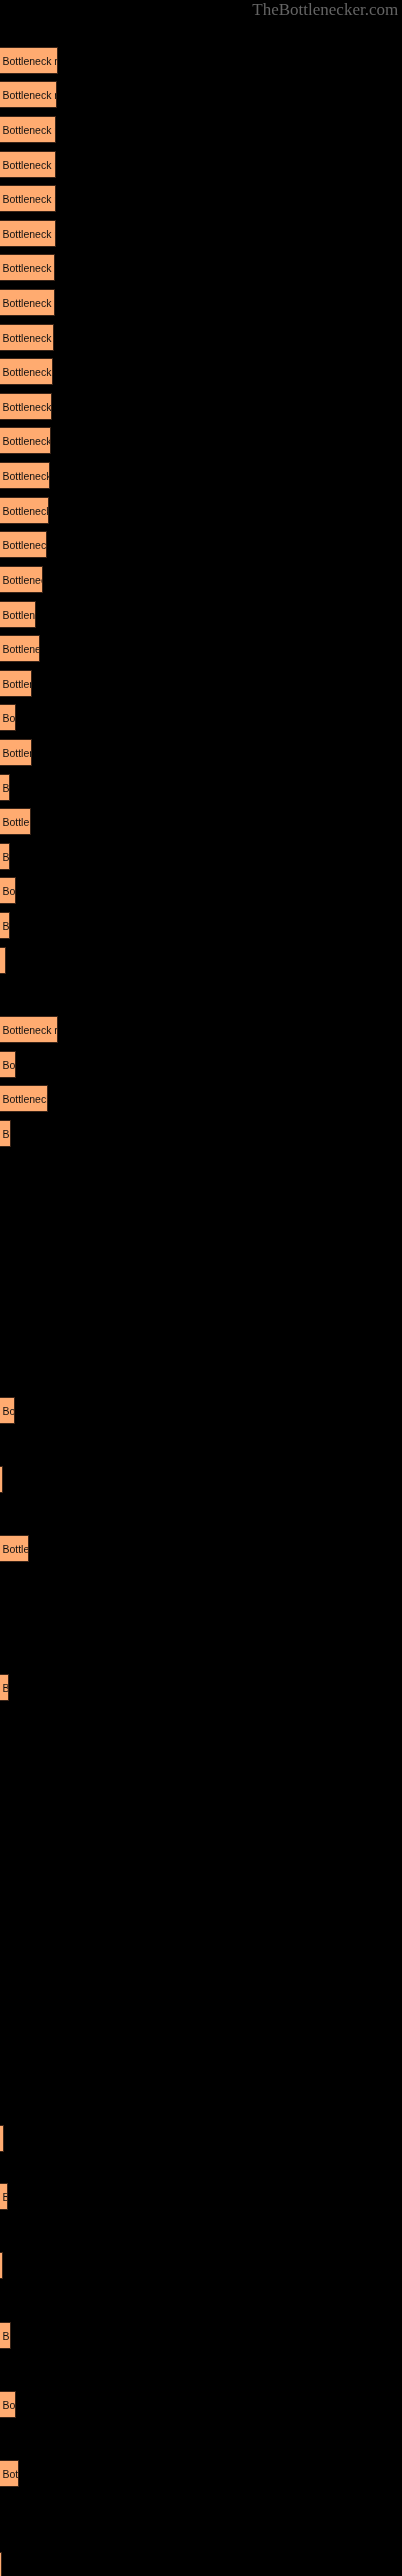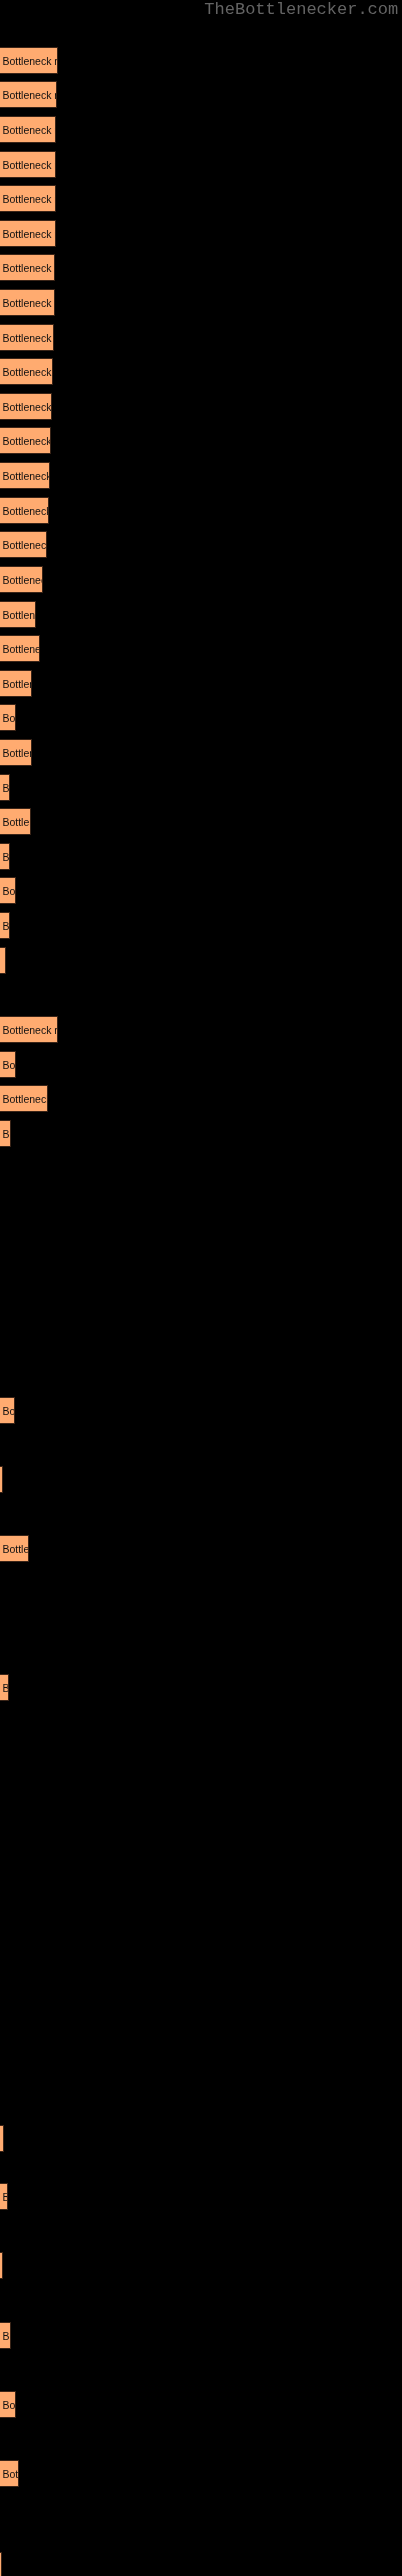--- a/index.html
+++ b/index.html
@@ -19,21 +19,21 @@
     left: 0;
     top: 0;
     width: 403px;
     height: 2576px;
     background: #000000;
   }
   .watermark {
     position: absolute;
     right: 4.8px;
     top: 0px;
-    font-family: Liberation Mono, monospace;
+    font-family: Liberation Serif, serif;
     font-size: 17px;
     color: #646464;
     letter-spacing: 0px;
     white-space: nowrap;
     line-height: 19.3px;
   }
   .plot-area {
     position: absolute;
     left: 0;
     top: 0;

